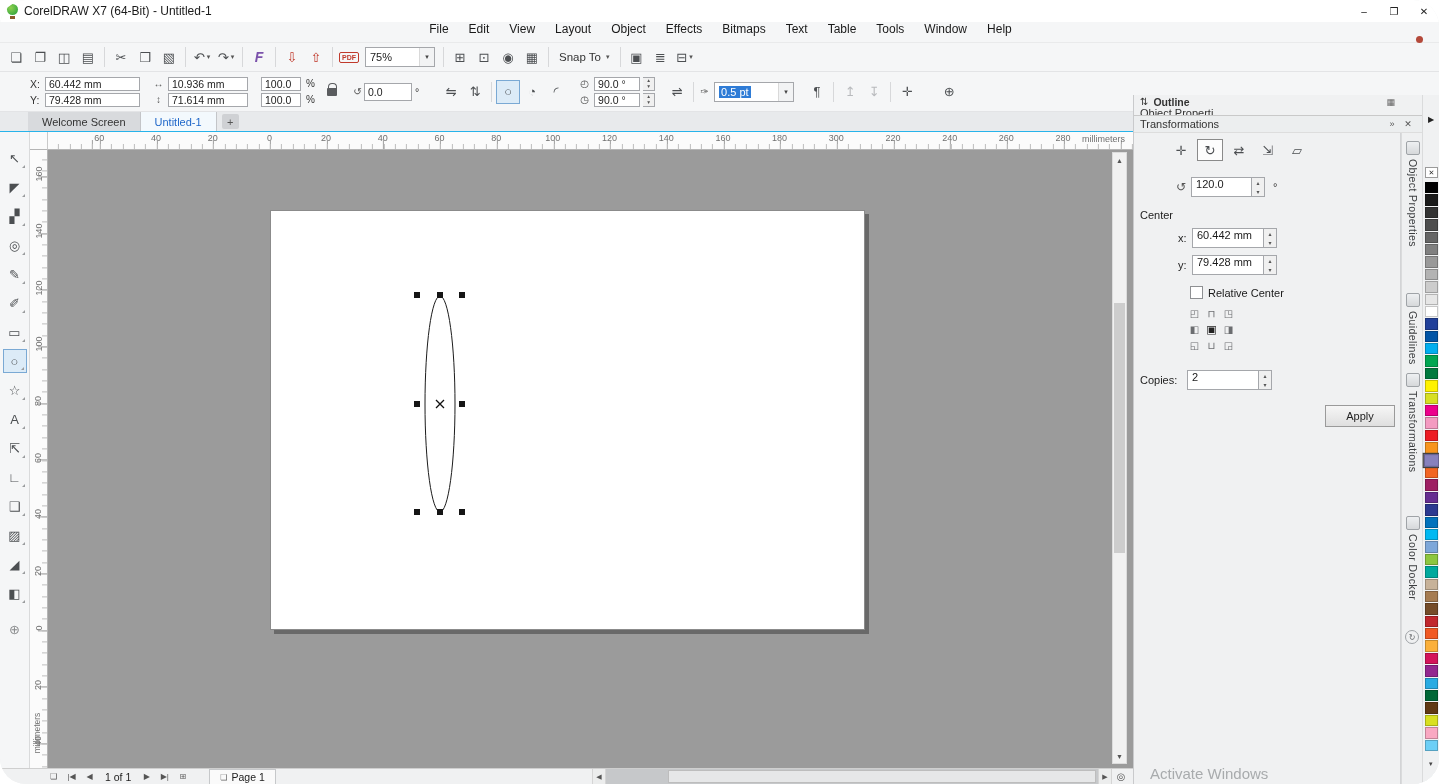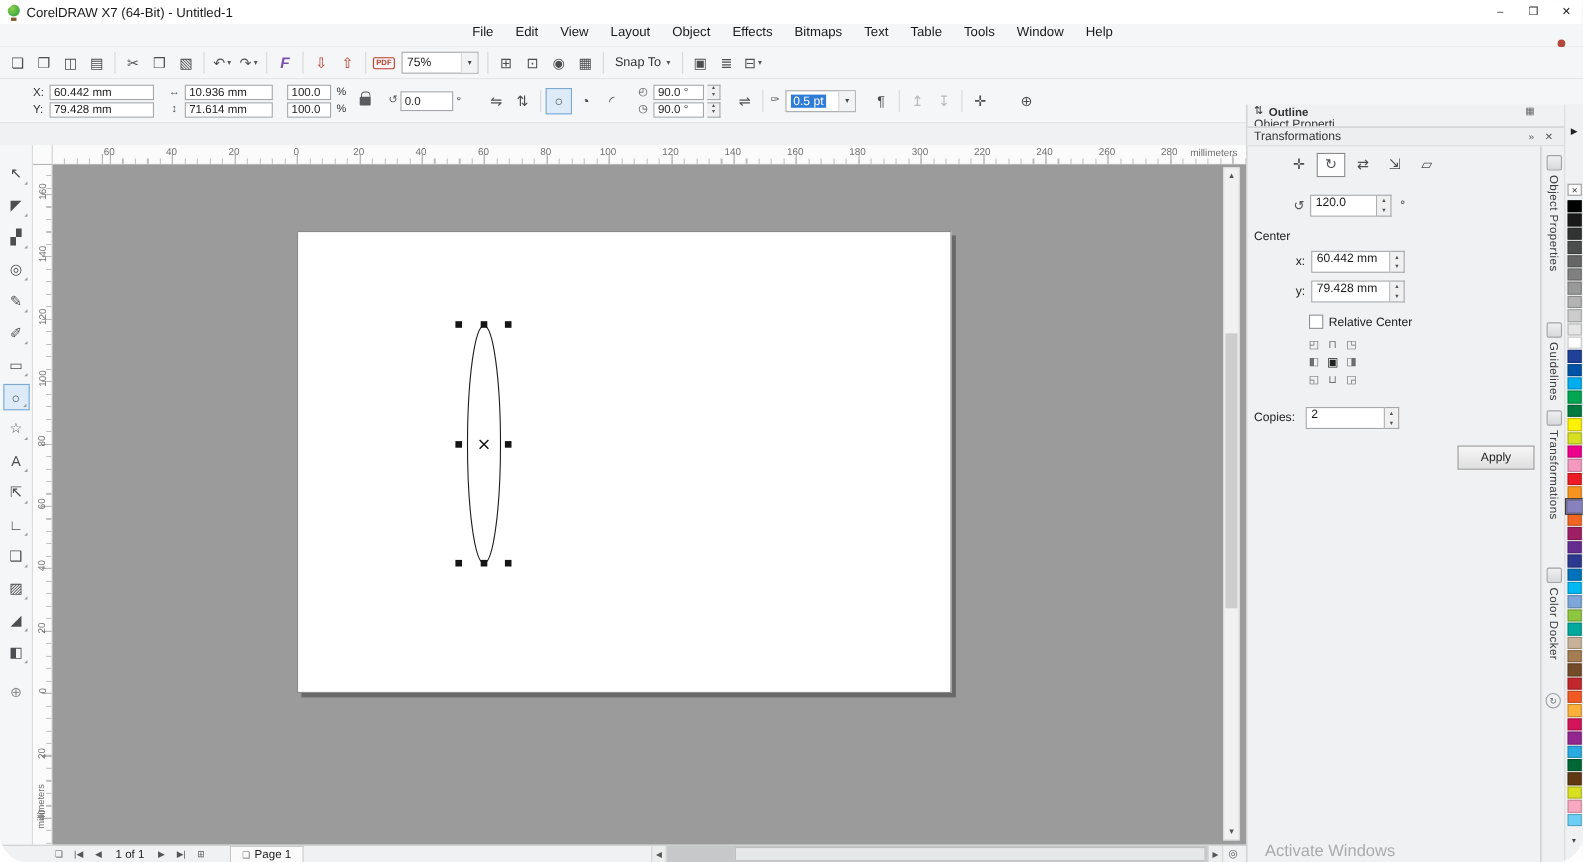--- a/index.html
+++ b/index.html
@@ -52,21 +52,21 @@
   .w95 { width:95px; } .w80 { width:80px; } .w40 { width:40px; } .w48 { width:48px; } .w46 { width:46px; }
   .pct { font-size:10px; color:#333; margin-left:2px; }
   .padlock { width:10px; height:8px; background:#5a5c5f; position:relative; margin:0 14px 0 12px; border-radius:1px; }
   .padlock::before { content:''; position:absolute; top:-5px; left:1.5px; width:7px; height:5px; border:1.5px solid #5a5c5f; border-bottom:none; border-radius:4px 4px 0 0; }
   .pb-btn { display:flex; align-items:center; justify-content:center; width:24px; height:24px; font-size:13px; color:#4c4f52; }
   .pb-btn.active { background:#dcebf7; border:1px solid #7aa9d4; }
   .pb-btn.disabled { color:#b8babd; }
   .deg { margin-left:3px; font-size:10.5px; color:#333; }
   .spin { width:12px; display:flex; flex-direction:column; border:1px solid #a5a7ab; border-left:0; background:#f0f0f0; height:14px; }
   .spin span { flex:1; line-height:1; font-size:5.5px; color:#555; display:flex; align-items:center; justify-content:center; }
-  .outline-combo { width:64px; margin:0 3px; }
+  .outline-combo { width:80px; margin:0 3px; }
   .hl { background:#2f7cd6; color:#fff; padding:0 2px; }
 
   
   .tabbar { position:absolute; left:0; top:112px; width:1133px; height:20px; background:#e8eaec; display:flex; align-items:stretch; padding-left:28px; border-bottom:1px solid #27b3ea; }
   .doc-tab { display:flex; align-items:center; padding:0 14px; font-size:11px; background:#d8dadd; color:#333; border-right:1px solid #c3c5c8; }
   .doc-tab.active { background:#f3f9fd; color:#1f67c9; }
   .newtab { width:17px; height:15px; margin:2px 0 0 5px; background:#cfd1d4; border-radius:2px; display:flex; align-items:center; justify-content:center; font-size:11px; color:#555; }
 
   
   .ruler-corner { position:absolute; left:30px; top:132px; width:18px; height:18px; background:#fbfbfb; border-right:1px solid #c9c9c9; border-bottom:1px solid #b5b5b5; }
@@ -440,20 +440,32 @@
       </span>
     <span class="tb-sep"></span>
     <span class="pb-btn">
         <span>✛</span>
       </span>
     <span class="pb-btn" style="margin-left:18px">
         <span>⊕</span>
       </span>
   </div>
 
+  <div class="tabbar">
+    <div style="display:flex">
+
+    <span class="doc-tab">
+          <span>Welcome Screen</span>
+        </span>
+        <span class="doc-tab active">
+          <span>Untitled-1</span>
+        </span>
+      </div>
+    <span class="newtab">+</span>
+  </div>
 
   <div class="ruler-corner"></div>
   <div class="ruler-h">
     <div class="hlabs">
 
     <span class="hlab">60</span>
         <span class="hlab">40</span>
         <span class="hlab">20</span>
         <span class="hlab">0</span>
         <span class="hlab">20</span>

